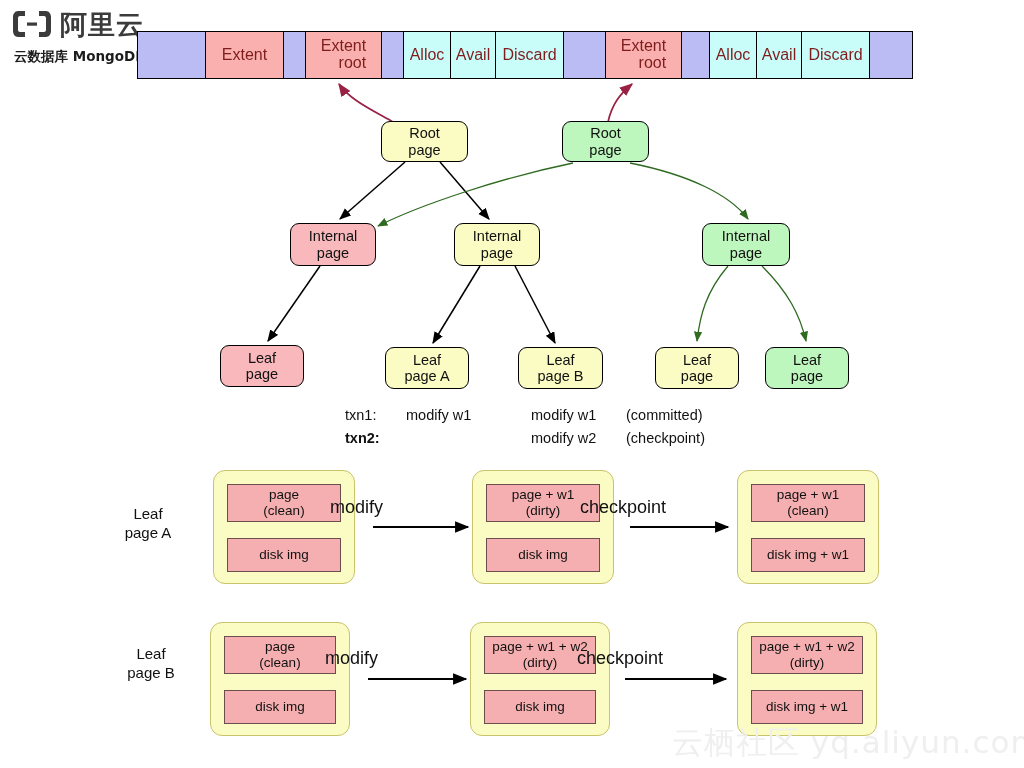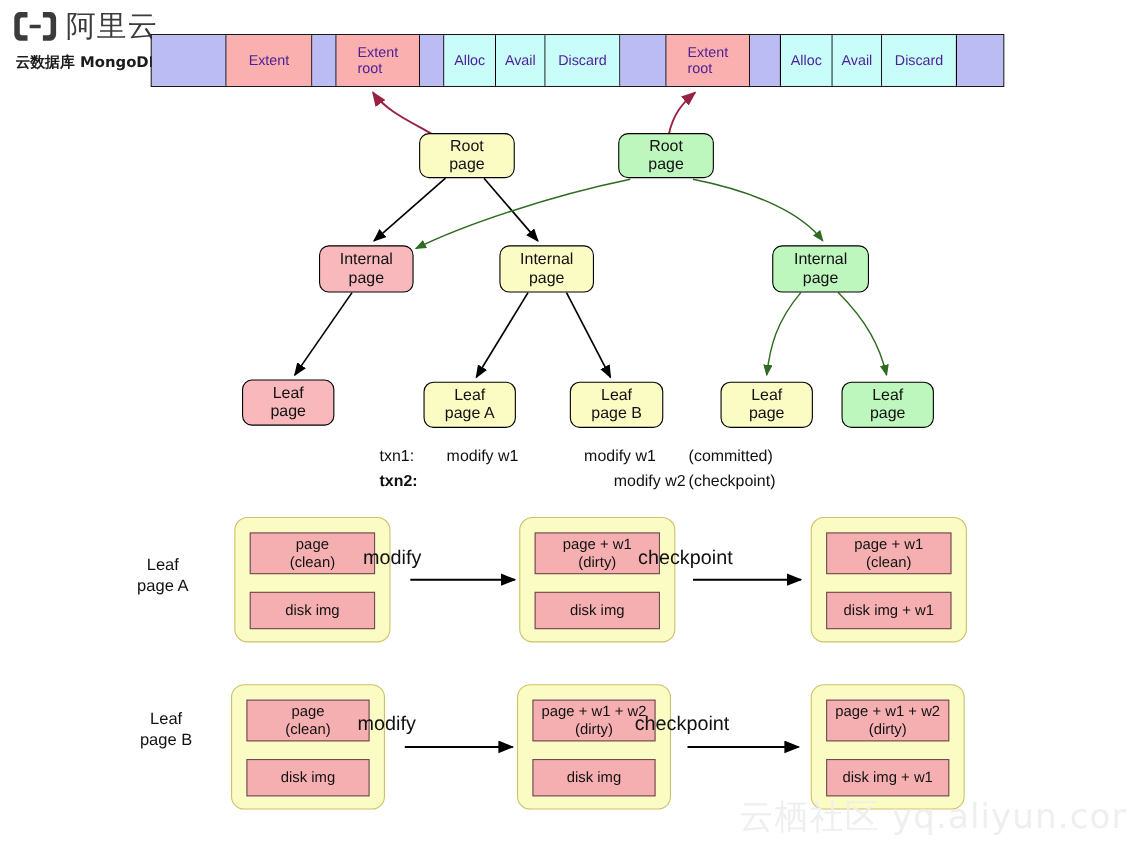--- a/index.html
+++ b/index.html
@@ -10,32 +10,32 @@
     position:relative;
     overflow:hidden;
     color:#111;
   }
   #stage{position:absolute;left:0;top:0;width:1024px;height:768px;}
 
   
   .logo-wrap{position:absolute;left:8px;top:4px;width:170px;height:66px;}
   .logo-row{display:flex;align-items:center;gap:8px;height:40px;padding-left:4px;}
   .logo-mark{width:40px;height:30px;flex:none;}
-  .logo-cn{font-size:27px;font-weight:400;color:#3b3b3b;letter-spacing:1px;
+  .logo-cn{font-size:27px;font-weight:700;color:#3b3b3b;letter-spacing:1px;
            font-family:"DejaVu Sans",sans-serif;line-height:1;}
   .logo-sub{font-size:13.5px;font-weight:700;color:#1c1c1c;padding-left:6px;
             margin-top:4px;font-family:"DejaVu Sans",sans-serif;white-space:nowrap;}
 
   
   #topbar{position:absolute;left:137px;top:31px;height:48px;display:flex;
           border:1px solid #000;box-sizing:border-box;}
   #topbar .seg{
     border-right:1px solid #000;box-sizing:border-box;
-    display:flex;align-items:center;justify-content:center;text-align:left;
-    font-size:13px;line-height:1.05;color:#4c1d95;white-space:pre-line;
+    display:flex;align-items:center;justify-content:center;text-align:right;
+    font-size:16px;line-height:1.05;color:#7f1d1d;white-space:pre-line;
   }
   #topbar .seg:last-child{border-right:none;}
 
   
   #edges{position:absolute;left:0;top:0;width:1024px;height:768px;pointer-events:none;}
 
   
   .node{
     position:absolute;border:1px solid #000;border-radius:9px;
     display:flex;align-items:center;justify-content:center;text-align:center;
@@ -165,21 +165,21 @@
 page</div>
     </div>
 
   <div id="txn-layer">
       <div class="txn" style="left: 345px; top: 407px;">txn1:</div>
       <div class="txn" style="left: 406px; top: 407px;">modify w1</div>
       <div class="txn" style="left: 531px; top: 407px;">modify w1</div>
       <div class="txn" style="left: 626px; top: 407px;">(committed)</div>
       <div class="txn" style="left: 345px; top: 430px; font-weight: bold;">txn2:</div>
       <div class="txn" style="left: 406px; top: 430px;"></div>
-      <div class="txn" style="left: 531px; top: 430px; margin-left: 27px;">modify w2</div>
+      <div class="txn" style="left: 531px; top: 430px;">modify w2</div>
       <div class="txn" style="left: 626px; top: 430px;">(checkpoint)</div>
     </div>
 
   <div id="flow-layer">
       <div class="rowlabel" style="left: 112px; top: 505px; width: 72px;">Leaf
 page A</div>
       <div class="panel" style="left: 213px; top: 470px; width: 142px; height: 114px;"></div>
       <div class="cell" style="left: 227px; top: 484px; width: 114px; height: 38px;">page
 (clean)</div>
       <div class="cell" style="left: 227px; top: 538px; width: 114px; height: 34px;">disk img</div>

